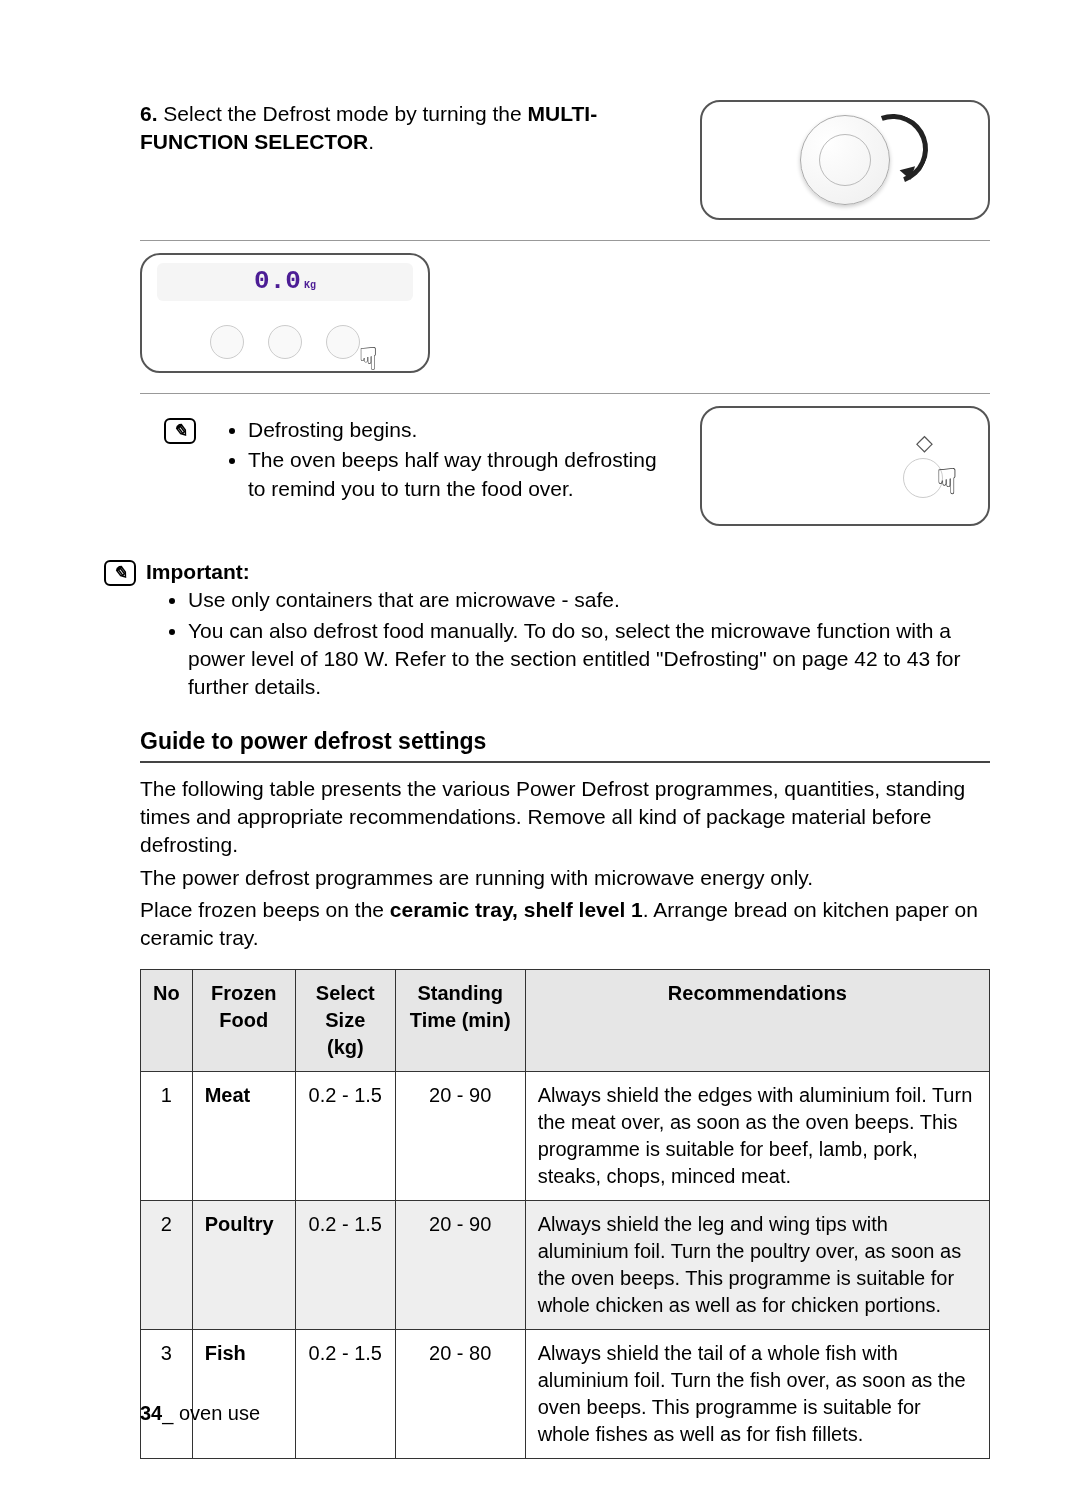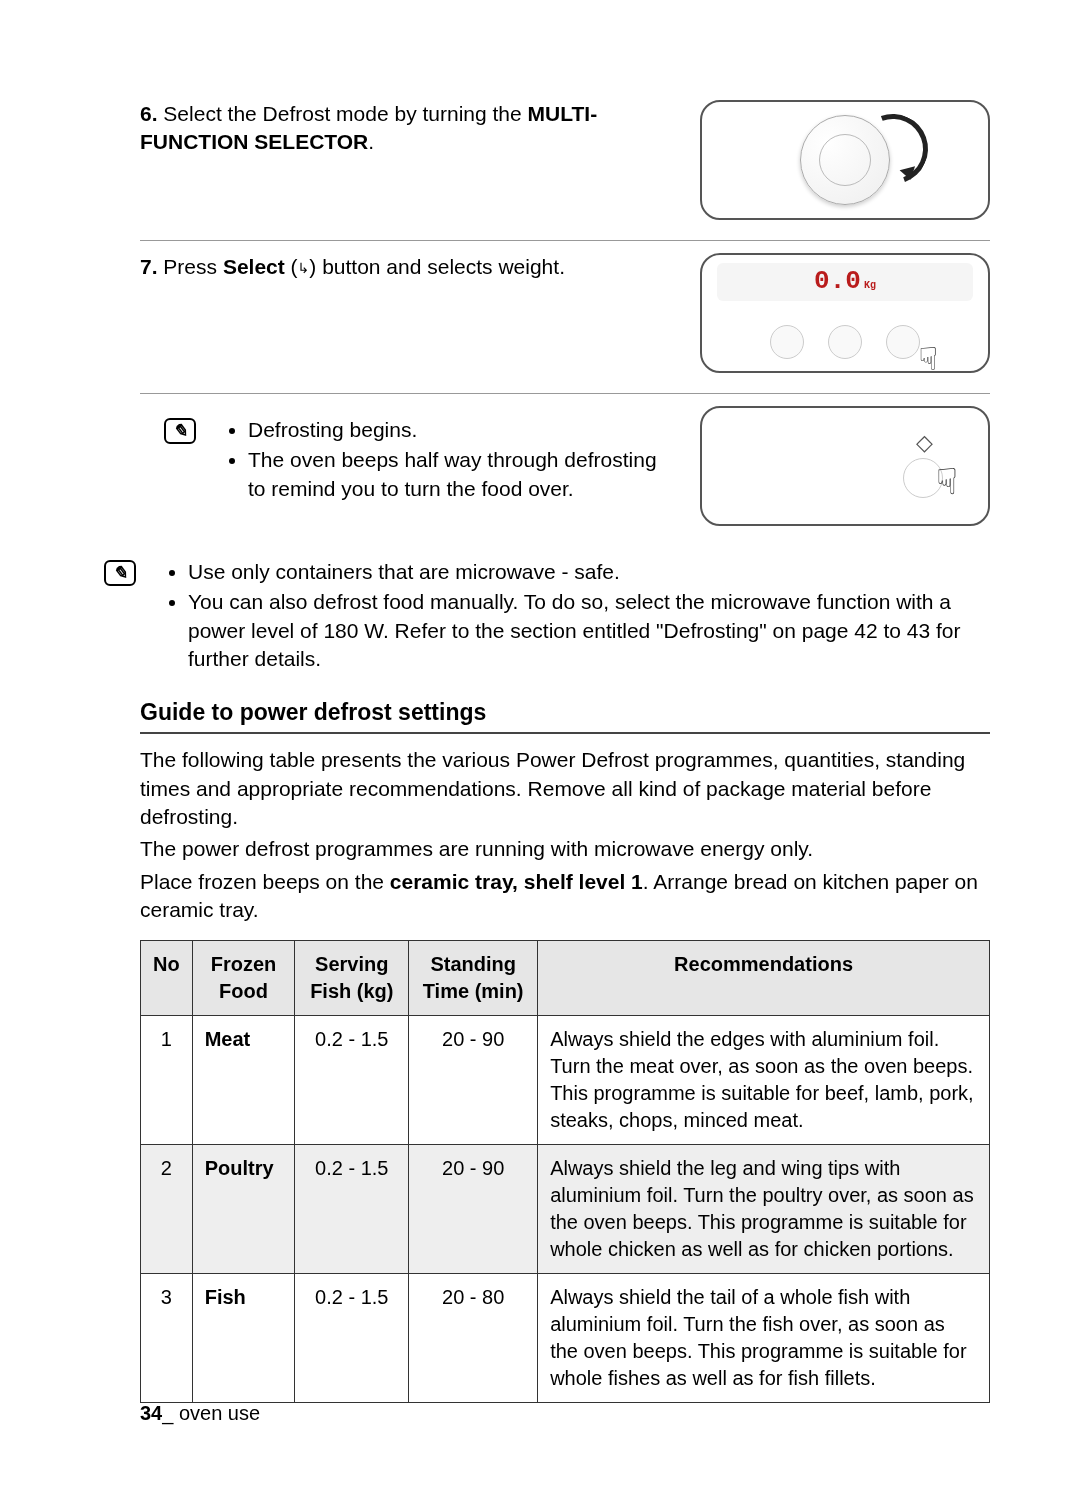--- a/index.html
+++ b/index.html
@@ -63,21 +63,21 @@
     .arc::after {
       content: ''; position: absolute; right: -3px; bottom: 8px;
       border-left: 8px solid transparent; border-right: 8px solid transparent;
       border-top: 12px solid #222; transform: rotate(-40deg);
     }
     .step7-img { position: relative; }
     .display { 
       position: absolute; top: 8px; left: 15px; right: 15px; height: 38px;
       background: #f5f5f5; border-radius: 6px; display: flex;
       align-items: center; justify-content: center;
-      font-family: 'Courier New', monospace; font-size: 26px; color: #b91c1c;
+      font-family: 'Courier New', monospace; font-size: 26px; color: #4c1d95;
       font-weight: bold;
     }
     .display-kg { font-size: 10px; margin-left: 3px; margin-top: 8px; }
     .btns { position: absolute; bottom: 12px; left: 0; right: 0; display: flex; justify-content: center; gap: 24px; }
     .cbtn { width: 34px; height: 34px; border-radius: 50%; border: 1px solid #ccc; background: #f9f9f9; }
     .hand {
       position: absolute; font-size: 32px; color: #333;
     }
     .step7-img .hand { bottom: -10px; right: 50px; }
     .step8-img { position: relative; }
@@ -132,24 +132,20 @@
     <span class="step-num">6.</span>
     <span>Select the Defrost mode by turning the </span><span class="bold">MULTI-FUNCTION SELECTOR</span><span>.</span>
   </div>
   <div class="step-image step6">
     <div class="dial"></div>
     <div class="arc"></div>
   </div>
 </div>
 
 <div class="step-row">
-  <div class="step-text">
-    <span class="step-num">7.</span>
-    <span>Press </span><span class="bold">Select</span><span> (</span><span class="inline-icon">↳</span><span>) button and selects weight.</span>
-  </div>
   <div class="step-image step7-img">
     <div class="display">
       <span>0.0</span>
       <span class="display-kg">Kg</span>
     </div>
     <div class="btns">
       <div class="cbtn"></div>
       <div class="cbtn"></div>
       <div class="cbtn"></div>
     </div>
@@ -172,40 +168,41 @@
   <div class="step-image step8-img">
     <div class="diamond">◇</div>
     <div class="cbtn2"></div>
     <div class="hand">☟</div>
   </div>
 </div>
 
 <div class="important-block">
   <div class="note-icon">✎</div>
   <div class="important-content">
+    <div class="important-title">Important:</div>
     <ul class="bullet-list">
       <li>Use only containers that are microwave - safe.</li>
       <li>You can also defrost food manually. To do so, select the microwave function with a power level of 180 W. Refer to the section entitled "Defrosting" on page 42 to 43 for further details.</li>
     </ul>
   </div>
 </div>
 
 <h2 class="section-heading">Guide to power defrost settings</h2>
 <p class="body-text">The following table presents the various Power Defrost programmes, quantities, standing times and appropriate recommendations. Remove all kind of package material before defrosting.</p>
 <p class="body-text">The power defrost programmes are running with microwave energy only.</p>
 <p class="body-text">
   <span>Place frozen beeps on the </span><span class="bold">ceramic tray, shelf level 1</span><span>. Arrange bread on kitchen paper on ceramic tray.</span>
 </p>
 
 <table>
   <thead>
     <tr>
       <th>No</th>
       <th>Frozen Food</th>
-      <th>Serving Fish (kg)</th>
+      <th>Select Size (kg)</th>
       <th>Standing Time (min)</th>
       <th>Recommendations</th>
     </tr>
   </thead>
   <tbody>
     <tr>
       <td class="center">1</td>
       <td class="bold">Meat</td>
       <td class="center">0.2 - 1.5</td>
       <td class="center">20 - 90</td>

